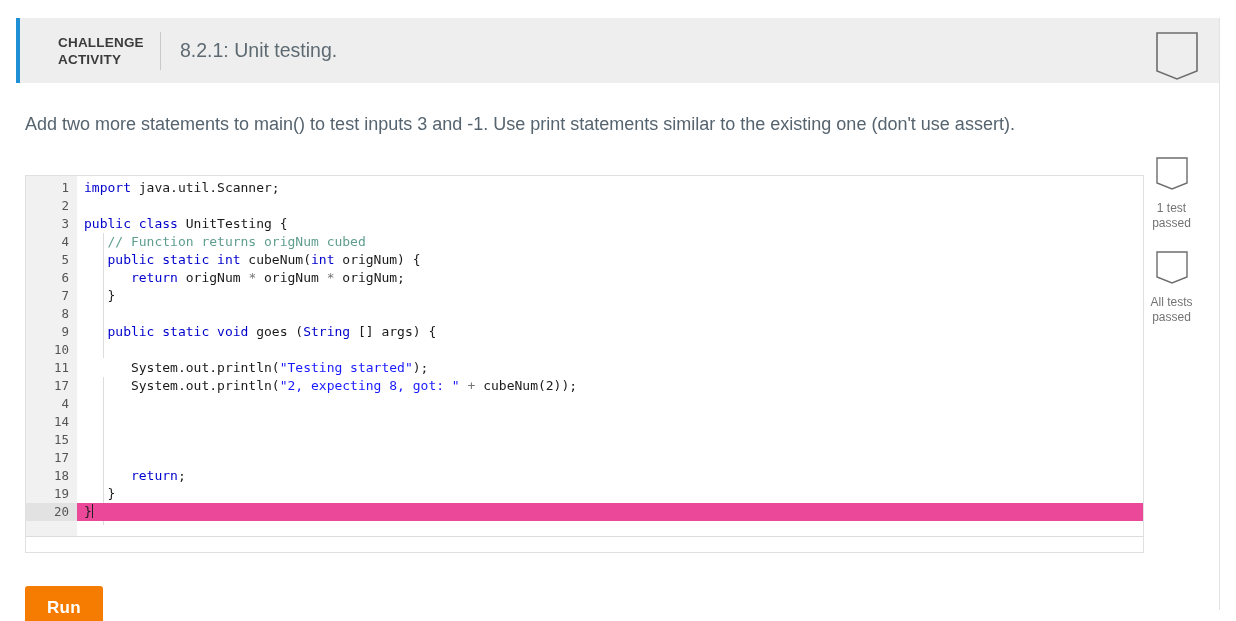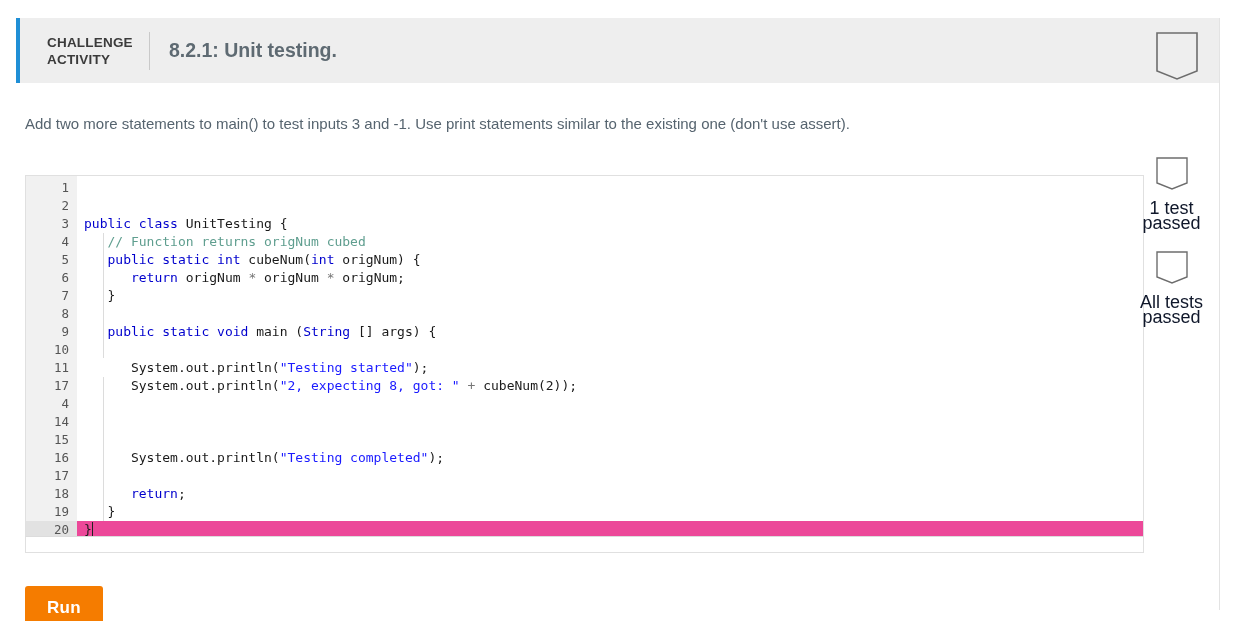--- a/index.html
+++ b/index.html
@@ -32,53 +32,53 @@
   
   .act-header {
     position: relative;
     height: 65px;
     background: #eeeeee;
     border-left: 4px solid #1f8fd6;
     display: flex;
     align-items: center;
   }
   .act-kicker {
-    margin-left: 27px;
+    margin-left: 38px;
     width: 96px;
     font-size: 13.5px;
     font-weight: bold;
     line-height: 17px;
     letter-spacing: .2px;
     color: #3b3b3b;
     text-transform: uppercase;
   }
   .act-kicker span { display: block; }
   .act-divider {
     width: 1px;
     height: 38px;
     background: #c9c9c9;
     margin: 0 0 0 6px;
   }
   .act-title {
     margin-left: 19px;
     font-size: 19.5px;
     color: #5e6a72;
-    font-weight: bold;
+    font-weight: normal;
   }
   .bookmark-icon {
     position: absolute;
     right: 20px;
     top: 13px;
   }
 
   
   .prompt {
     margin: 0;
     padding: 30px 24px 0 9px;
-    font-size: 15px;
+    font-size: 18px;
     color: #56646f;
     line-height: 22px;
   }
 
   
   .editor-wrap {
     position: absolute;
     left: 9px;
     top: 157px;
     width: 1119px;
@@ -179,22 +179,22 @@
   .rail {
     position: absolute;
     left: 1139px;
     top: 156px;
     width: 65px;
     text-align: center;
   }
   .rail-item { margin-bottom: 19px; }
   .rail-icon { display: block; margin: 0 auto 5px auto; }
   .rail-label {
-    font-size: 18px;
-    color: #0f172a;
+    font-size: 12px;
+    color: #737373;
     line-height: 15px;
   }
   .rail-label span { display: block; }
 </style>
 </head>
 <body>
 
 <div id="page">
 
   <div class="card">
@@ -215,36 +215,35 @@
     </div>
 
     <p class="prompt">Add two more statements to main() to test inputs 3 and -1. Use print statements similar to the existing one (don't use assert).</p>
 
     <div class="editor-wrap">
       <div class="editor">
         <div class="gutter"></div>
         <div class="indent-guide" style="top:57px;height:125px;"></div>
         <div class="indent-guide" style="top:201px;height:148px;"></div>
         <div class="code-rows" id="code-rows">
-            <div class="row"><span class="ln">1</span></div>
+            <div class="row"><span class="ln">1</span><span class="src"><span class="kw">import</span><span class="pln"> java.util.Scanner;</span></span></div>
             <div class="row"><span class="ln">2</span><span class="src"></span></div>
             <div class="row"><span class="ln">3</span><span class="src"><span class="kw">public class</span><span class="pln"> UnitTesting {</span></span></div>
             <div class="row"><span class="ln">4</span><span class="src"><span class="cmt">   // Function returns origNum cubed</span></span></div>
             <div class="row"><span class="ln">5</span><span class="src"><span class="pln">   </span><span class="kw">public static int</span><span class="pln"> cubeNum(</span><span class="kw">int</span><span class="pln"> origNum) {</span></span></div>
             <div class="row"><span class="ln">6</span><span class="src"><span class="pln">      </span><span class="kw">return</span><span class="pln"> origNum </span><span class="op">*</span><span class="pln"> origNum </span><span class="op">*</span><span class="pln"> origNum;</span></span></div>
             <div class="row"><span class="ln">7</span><span class="src"><span class="pln">   }</span></span></div>
             <div class="row"><span class="ln">8</span><span class="src"></span></div>
-            <div class="row"><span class="ln">9</span><span class="src"><span class="pln">   </span><span class="kw">public static void</span><span class="pln"> main (</span><span class="kw">String</span><span class="pln"> [] args) {</span></span></div>
+            <div class="row"><span class="ln">9</span><span class="src"><span class="pln">   </span><span class="kw">public static void</span><span class="pln"> goes (</span><span class="kw">String</span><span class="pln"> [] args) {</span></span></div>
             <div class="row"><span class="ln">10</span><span class="src"></span></div>
             <div class="row"><span class="ln">11</span><span class="src"><span class="pln">      System.out.println(</span><span class="str">"Testing started"</span><span class="pln">);</span></span></div>
             <div class="row"><span class="ln">17</span><span class="src"><span class="pln">      System.out.println(</span><span class="str">"2, expecting 8, got: "</span><span class="pln"> </span><span class="op">+</span><span class="pln"> cubeNum(2));</span></span></div>
             <div class="row"><span class="ln">4</span><span class="src"></span></div>
             <div class="row"><span class="ln">14</span></div>
             <div class="row"><span class="ln">15</span><span class="src"></span></div>
-            <div class="row"><span class="ln">16</span><span class="src"><span class="pln">      System.out.println(</span><span class="str">"Testing completed"</span><span class="pln">);</span></span></div>
             <div class="row"><span class="ln">17</span><span class="src"></span></div>
             <div class="row"><span class="ln">18</span><span class="src"><span class="pln">      </span><span class="kw">return</span><span class="pln">;</span></span></div>
             <div class="row"><span class="ln">19</span><span class="src"><span class="pln">   }</span></span></div>
             <div class="row active"><span class="ln">20</span><span class="src"><span class="pln">}</span><span class="cursor"></span></span></div>
           </div>
       </div>
       <div class="hscroll"></div>
     </div>
 
     <button class="run-btn">Run</button>

